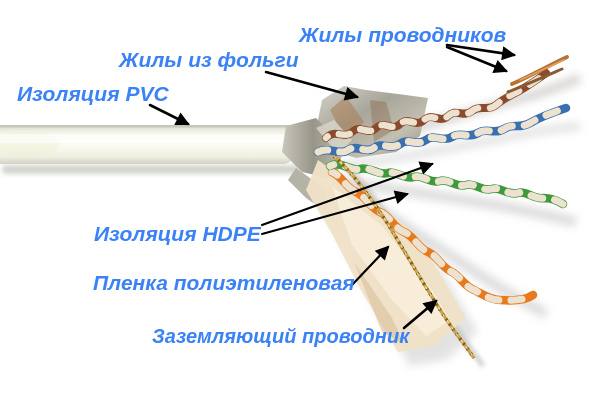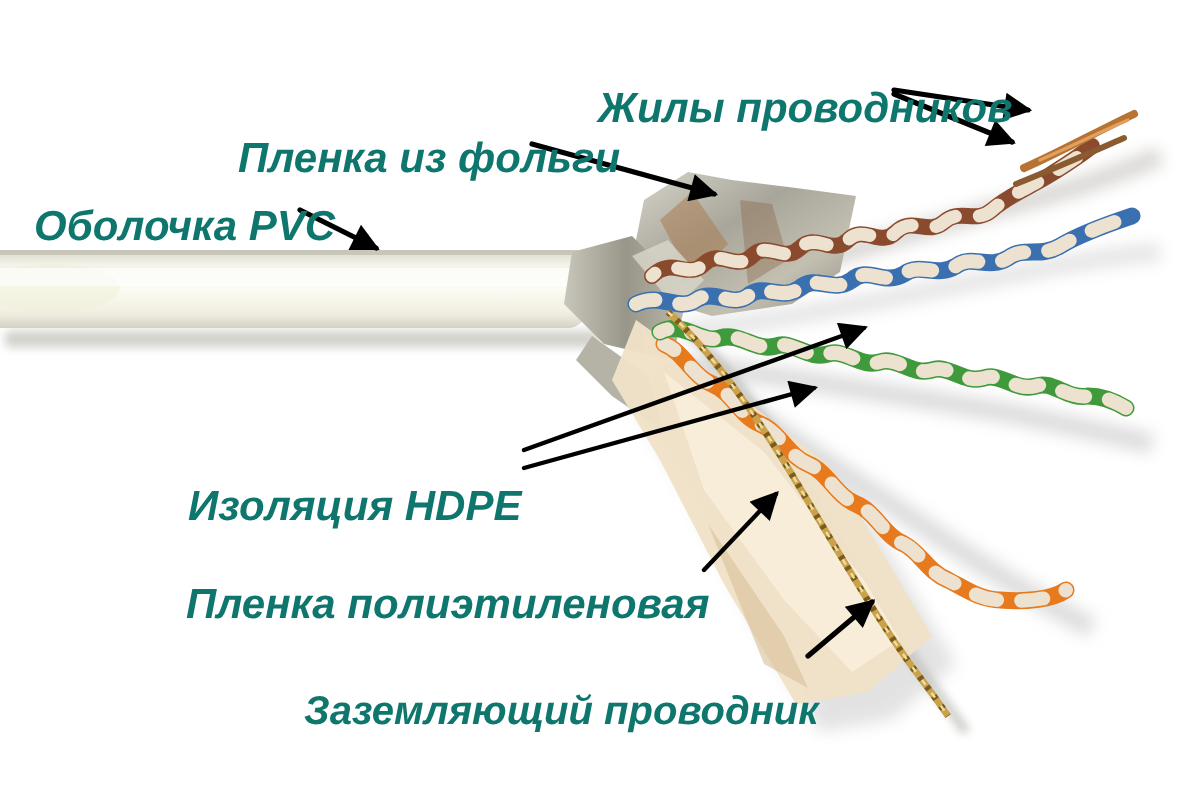--- a/index.html
+++ b/index.html
@@ -6,24 +6,23 @@
   body{width:600px;height:400px;background:#ffffff;overflow:hidden;
        font-family:"Liberation Sans", sans-serif;}
   .stage{position:relative;width:600px;height:400px;background:#ffffff;}
   .stage svg{position:absolute;left:0;top:0;}
   .callout{
     position:absolute;
     font-weight:bold;
     font-style:italic;
     font-size:21px;
     line-height:24px;
-    color:#0f766e;
+    color:#3b82f6;
     white-space:nowrap;
     letter-spacing:0px;
-    margin-top:20px;
   }
   .lbl-zhily{left:299px;top:23px;}
   .lbl-ekran{left:119px;top:48px;}
   .lbl-obolochka{left:17px;top:82px;}
   .lbl-izol{left:94px;top:222px;}
   .lbl-plenka{left:93px;top:271px;}
   .lbl-zazem{left:152px;top:324px;font-size:20px;}
 </style>
 </head>
 <body>
@@ -147,18 +146,18 @@
       <line x1="266" y1="72" x2="357" y2="97" stroke-width="2.6" marker-end="url(#ah)" stroke="#000000"></line>
       <line x1="150" y1="105" x2="188" y2="124" stroke-width="2.6" marker-end="url(#ah)" stroke="#000000"></line>
       <line x1="262" y1="225" x2="432" y2="164" stroke-width="2.2" marker-end="url(#ah)" stroke="#000000"></line>
       <line x1="262" y1="234" x2="407" y2="194" stroke-width="2.2" marker-end="url(#ah)" stroke="#000000"></line>
       <line x1="352" y1="285" x2="388" y2="247" stroke-width="2.2" marker-end="url(#ah)" stroke="#000000"></line>
       <line x1="404" y1="328" x2="436" y2="301" stroke-width="2.6" marker-end="url(#ah)" stroke="#000000"></line>
     </g>
   </svg>
 
   <div class="callout lbl-zhily">Жилы проводников</div>
-  <div class="callout lbl-ekran">Пленка из фольги</div>
-  <div class="callout lbl-obolochka">Оболочка PVC</div>
+  <div class="callout lbl-ekran">Жилы из фольги</div>
+  <div class="callout lbl-obolochka">Изоляция PVC</div>
   <div class="callout lbl-izol">Изоляция HDPE</div>
   <div class="callout lbl-plenka">Пленка полиэтиленовая</div>
   <div class="callout lbl-zazem">Заземляющий проводник</div>
 </div>
 
 </body></html>

